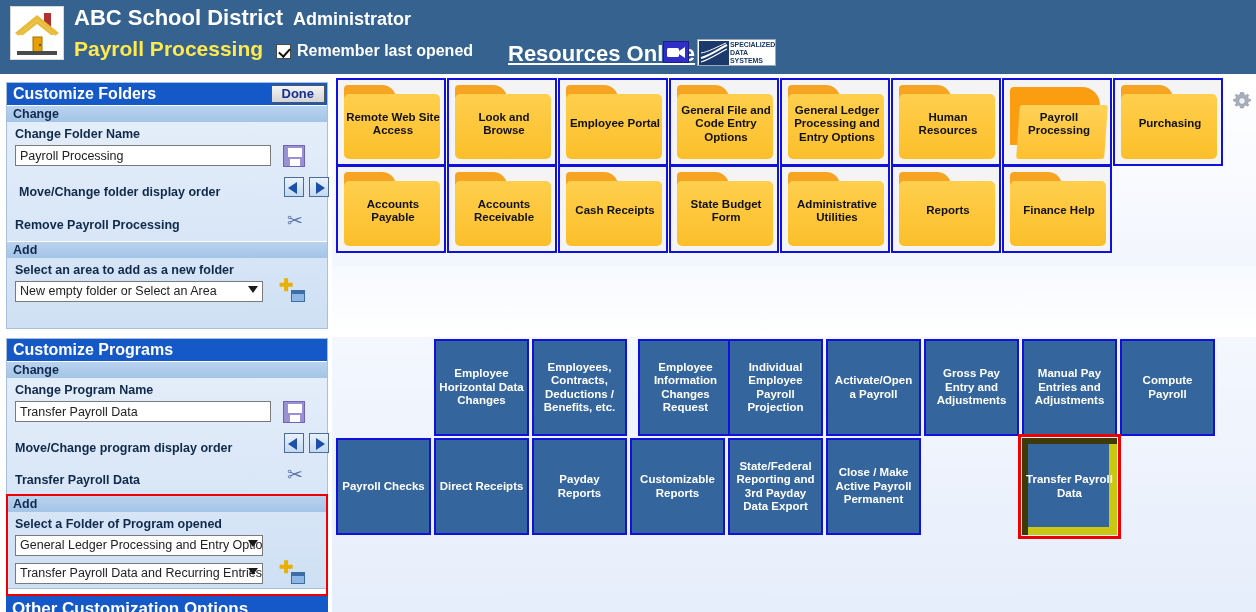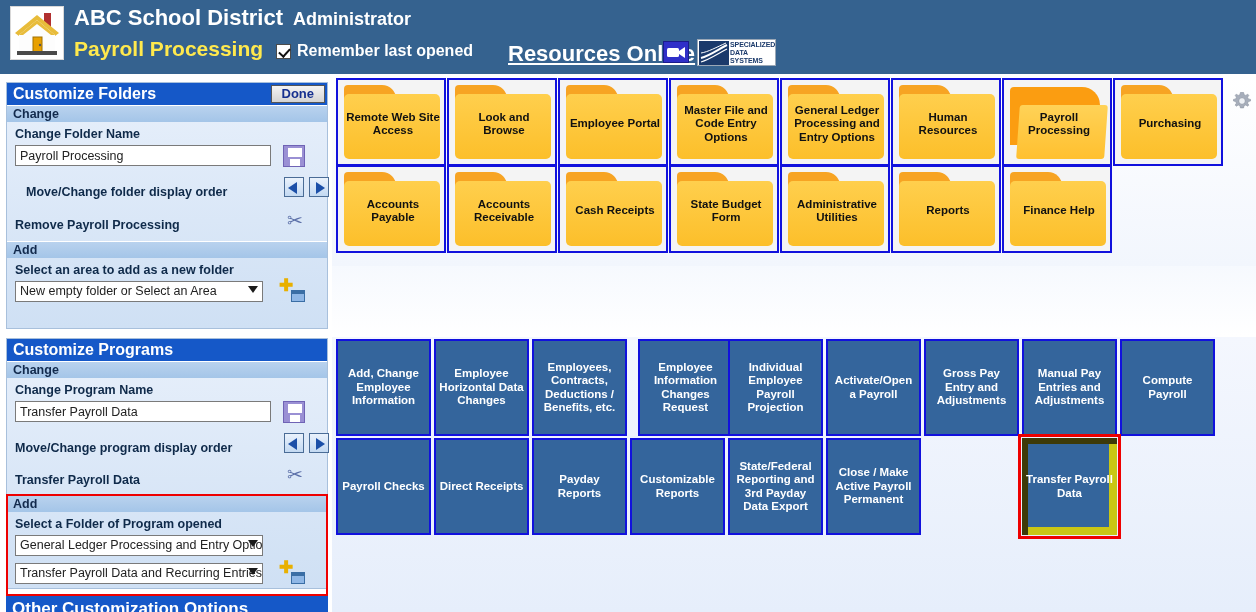--- a/index.html
+++ b/index.html
@@ -264,21 +264,21 @@
     </div>
     <div class="sec-head">Change</div>
 
     <div class="row-label">Change Folder Name</div>
     <div style="position:relative;height:30px;">
       <input class="txtbox" style="position: absolute; left: 8px; top: 2px;" value="Payroll Processing">
       <div class="floppy" style="position:absolute;left:276px;top:2px;"></div>
     </div>
 
     <div style="position:relative;height:34px;">
-      <div class="row-label" style="position:absolute;left:11px;top:7px;">Move/Change folder display order</div>
+      <div class="row-label" style="position:absolute;left:4px;top:7px;">Move/Change folder display order</div>
       <div class="arrbtn left" style="position:absolute;left:277px;top:4px;"></div>
       <div class="arrbtn right" style="position:absolute;left:302px;top:4px;"></div>
     </div>
 
     <div style="position:relative;height:34px;">
       <div class="row-label" style="position:absolute;left:0;top:6px;">Remove Payroll Processing</div>
       <div class="scissors" style="position:absolute;left:280px;top:4px;">✂</div>
     </div>
 
     <div class="sec-head">Add</div>
@@ -367,21 +367,21 @@
           <div class="fb-back"></div>
           <div class="fb-body"></div>
         </div>
         <div class="ftile-label">Employee Portal</div>
       </div>
       <div class="ftile" style="left: 337px; top: 2px;">
         <div class="folder-gfx">
           <div class="fb-back"></div>
           <div class="fb-body"></div>
         </div>
-        <div class="ftile-label">Master File and Code Entry Options</div>
+        <div class="ftile-label">General File and Code Entry Options</div>
       </div>
       <div class="ftile" style="left: 448px; top: 2px;">
         <div class="folder-gfx">
           <div class="fb-back"></div>
           <div class="fb-body"></div>
         </div>
         <div class="ftile-label">General Ledger Processing and Entry Options</div>
       </div>
       <div class="ftile" style="left: 559px; top: 2px;">
         <div class="folder-gfx">
@@ -449,23 +449,20 @@
       <div class="ftile" style="left: 670px; top: 89px;">
         <div class="folder-gfx">
           <div class="fb-back"></div>
           <div class="fb-body"></div>
         </div>
         <div class="ftile-label">Finance Help</div>
       </div>
     </div>
   <div id="mid-gap"></div>
   <div id="program-area">
-      <div class="ptile" style="left: 4px; top: 2px;">
-        <span>Add, Change Employee Information</span>
-      </div>
       <div class="ptile" style="left: 102px; top: 2px;">
         <span>Employee Horizontal Data Changes</span>
       </div>
       <div class="ptile" style="left: 200px; top: 2px;">
         <span>Employees, Contracts, Deductions / Benefits, etc.</span>
       </div>
       <div class="ptile" style="left: 306px; top: 2px; align-items: center;">
         <span>Employee Information Changes Request</span>
       </div>
       <div class="ptile" style="left: 396px; top: 2px;">

